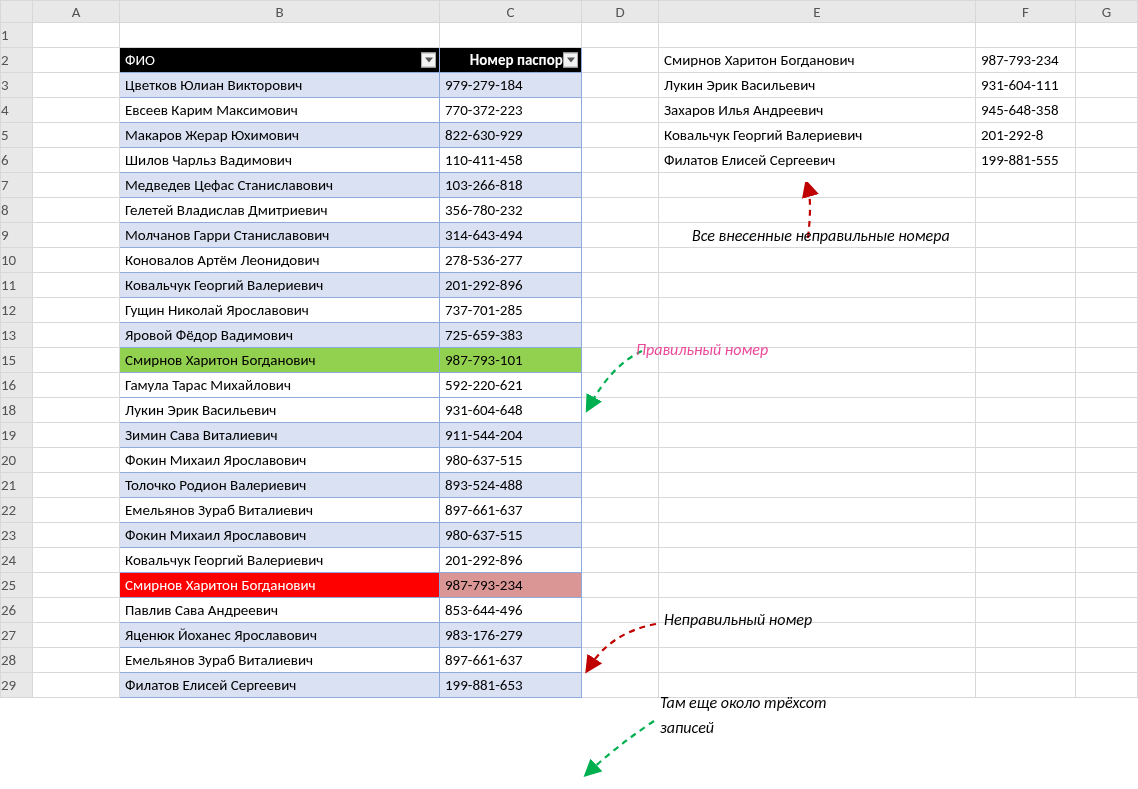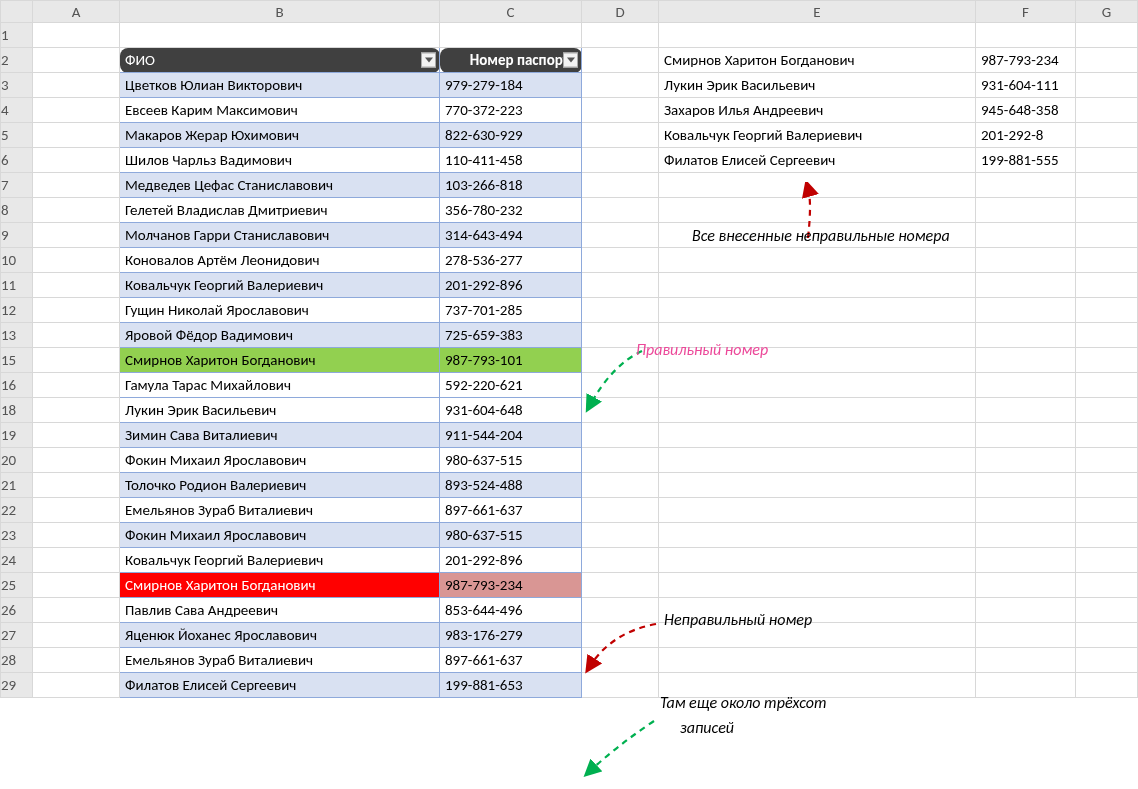--- a/index.html
+++ b/index.html
@@ -40,25 +40,24 @@
   .col-C { width: 142px; }
   .col-D { width: 77px; }
   .col-E { width: 317px; }
   .col-F { width: 100px; }
   .col-G { width: 62px; }
   .cell-inner { padding: 0 5px; white-space: nowrap; overflow: hidden; }
   .row-num { text-align: center; color:#555; }
 
   
   .tbl-header {
-    background: #404040;
+    background: #000000;
     color: #fff;
     font-weight: bold;
     position: relative;
-    border-radius: 8px;
   }
   .tbl-header .filter {
     position: absolute; right: 3px; top: 50%; transform: translateY(-50%);
     width: 15px; height: 15px; background: #f3f3f3; border:1px solid #aaa;
     display:flex; align-items:center; justify-content:center;
   }
   .tbl-header .filter::after{
     content:""; width:0;height:0;border-left:4px solid transparent;border-right:4px solid transparent;border-top:5px solid #555;
   }
   .band-a { background: #d9e1f2; }
@@ -773,13 +772,13 @@
 
 <svg class="arrow" style="left:582px; top:618px;" width="82" height="56">
   <path d="M74,6 Q30,14 8,48" stroke="#c00000" stroke-width="2.2" stroke-dasharray="6 5" fill="none" marker-end="url(#ahRed)"></path>
 </svg>
 <div class="annot" style="left:664px; top:610px;">Неправильный номер</div>
 
 <svg class="arrow" style="left:582px; top:715px;" width="78" height="62">
   <path d="M72,6 Q36,30 8,56" stroke="#00b050" stroke-width="2.2" stroke-dasharray="6 5" fill="none" marker-end="url(#ahGreen)"></path>
 </svg>
 <div class="annot" style="left:660px; top:693px;">Там еще около трёхсот</div>
-<div class="annot" style="left:680px; top:718px;">записей</div>
+<div class="annot" style="left:660px; top:718px;">записей</div>
 
 </body></html>

